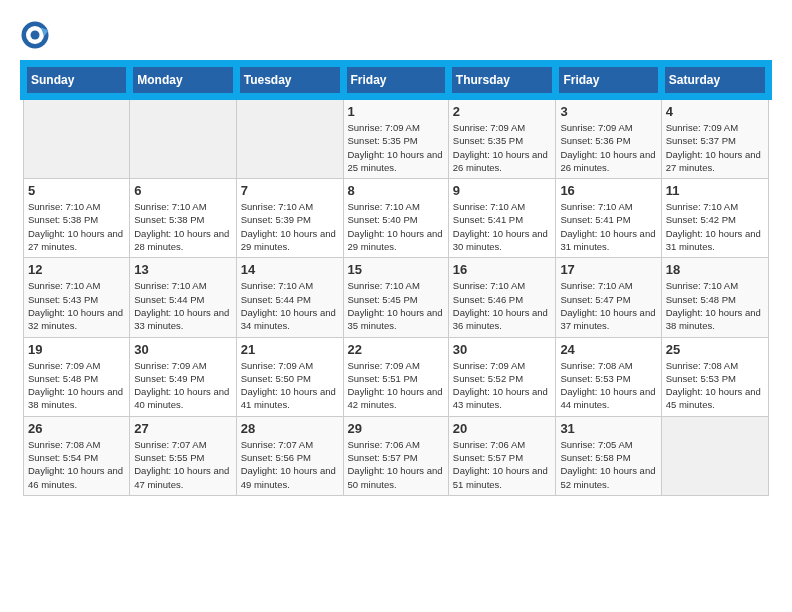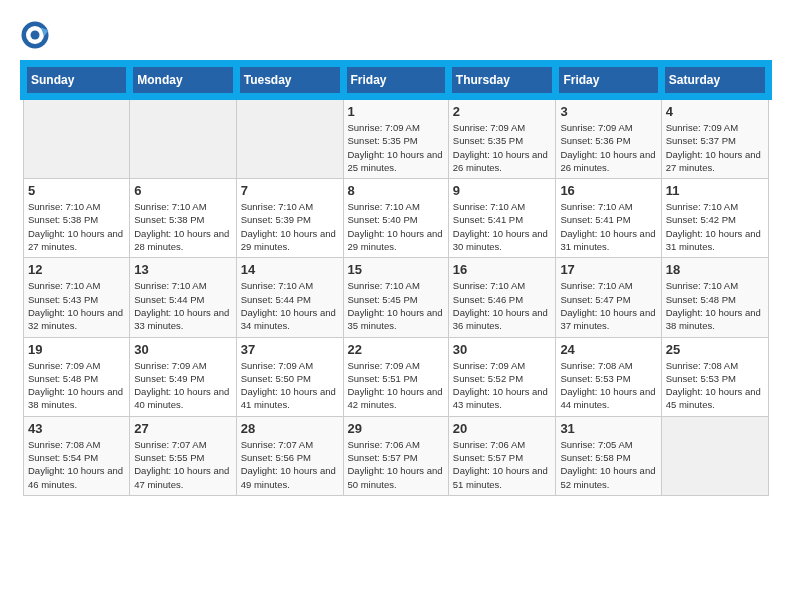--- a/index.html
+++ b/index.html
@@ -207,21 +207,21 @@
       <tr>
         <td>
           <div class="day-num">19</div>
           <div class="day-info">Sunrise: 7:09 AM<br>Sunset: 5:48 PM<br>Daylight: 10 hours and 38 minutes.</div>
         </td>
         <td>
           <div class="day-num">30</div>
           <div class="day-info">Sunrise: 7:09 AM<br>Sunset: 5:49 PM<br>Daylight: 10 hours and 40 minutes.</div>
         </td>
         <td>
-          <div class="day-num">37</div>
+          <div class="day-num">21</div>
           <div class="day-info">Sunrise: 7:09 AM<br>Sunset: 5:50 PM<br>Daylight: 10 hours and 41 minutes.</div>
         </td>
         <td>
           <div class="day-num">22</div>
           <div class="day-info">Sunrise: 7:09 AM<br>Sunset: 5:51 PM<br>Daylight: 10 hours and 42 minutes.</div>
         </td>
         <td>
           <div class="day-num">30</div>
           <div class="day-info">Sunrise: 7:09 AM<br>Sunset: 5:52 PM<br>Daylight: 10 hours and 43 minutes.</div>
         </td>
@@ -229,21 +229,21 @@
           <div class="day-num">24</div>
           <div class="day-info">Sunrise: 7:08 AM<br>Sunset: 5:53 PM<br>Daylight: 10 hours and 44 minutes.</div>
         </td>
         <td>
           <div class="day-num">25</div>
           <div class="day-info">Sunrise: 7:08 AM<br>Sunset: 5:53 PM<br>Daylight: 10 hours and 45 minutes.</div>
         </td>
       </tr>
       <tr>
         <td>
-          <div class="day-num">43</div>
+          <div class="day-num">26</div>
           <div class="day-info">Sunrise: 7:08 AM<br>Sunset: 5:54 PM<br>Daylight: 10 hours and 46 minutes.</div>
         </td>
         <td>
           <div class="day-num">27</div>
           <div class="day-info">Sunrise: 7:07 AM<br>Sunset: 5:55 PM<br>Daylight: 10 hours and 47 minutes.</div>
         </td>
         <td>
           <div class="day-num">28</div>
           <div class="day-info">Sunrise: 7:07 AM<br>Sunset: 5:56 PM<br>Daylight: 10 hours and 49 minutes.</div>
         </td>

